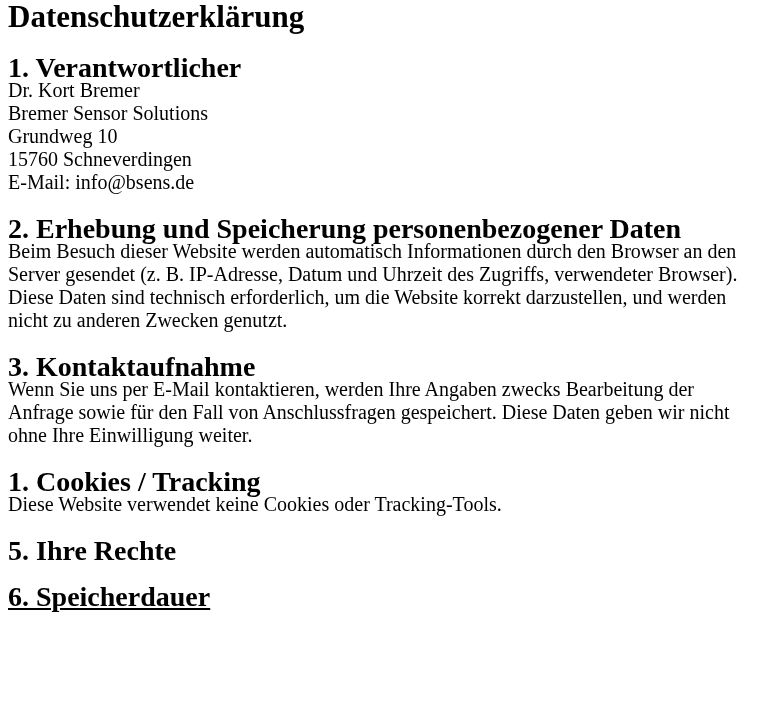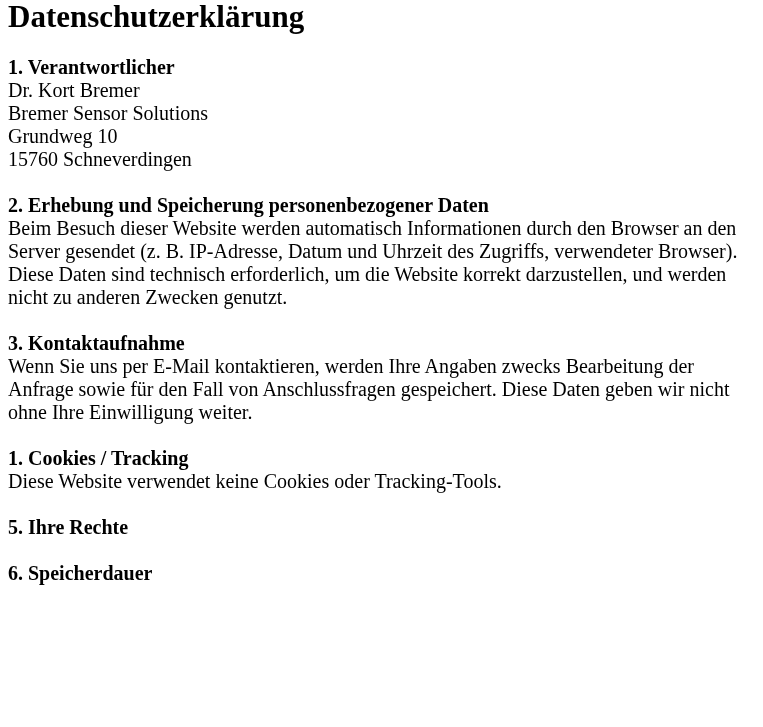--- a/index.html
+++ b/index.html
@@ -14,23 +14,23 @@
     font-size: 20px;
     line-height: 23px;
   }
   h1.page-title {
     font-size: 31px;
     line-height: 34px;
     font-weight: bold;
     margin: 0 0 22px 0;
   }
   .section { margin: 0 0 23px 0; }
-  .section:last-child { margin-bottom: 16px; }
+  .section:last-child { margin-bottom: 16px; text-decoration: underline; }
   .section-heading {
-    font-size: 20px;
+    font-size: 28px;
     line-height: 23px;
     font-weight: bold;
     margin: 0;
   }
   .section-body, .address-line {
     margin: 0;
     font-size: 20px;
     line-height: 23px;
   }
 </style>
@@ -38,20 +38,21 @@
 <body style="--text: #000000; --bg: #ffffff;">
 
 <h1 class="page-title">Datenschutzerklärung</h1>
 
 <div class="section">
   <p class="section-heading">1. Verantwortlicher</p>
   <p class="address-line">Dr. Kort Bremer</p>
   <p class="address-line">Bremer Sensor Solutions</p>
   <p class="address-line">Grundweg 10</p>
   <p class="address-line">15760 Schneverdingen</p>
+  <p class="address-line">E-Mail: info@bsens.de</p>
 </div>
 
 <div class="section">
   <p class="section-heading">2. Erhebung und Speicherung personenbezogener Daten</p>
   <p class="section-body">Beim Besuch dieser Website werden automatisch Informationen durch den Browser an den Server gesendet (z. B. IP-Adresse, Datum und Uhrzeit des Zugriffs, verwendeter Browser). Diese Daten sind technisch erforderlich, um die Website korrekt darzustellen, und werden nicht zu anderen Zwecken genutzt.</p>
 </div>
 
 <div class="section">
   <p class="section-heading">3. Kontaktaufnahme</p>
   <p class="section-body">Wenn Sie uns per E-Mail kontaktieren, werden Ihre Angaben zwecks Bearbeitung der Anfrage sowie für den Fall von Anschlussfragen gespeichert. Diese Daten geben wir nicht ohne Ihre Einwilligung weiter.</p>

